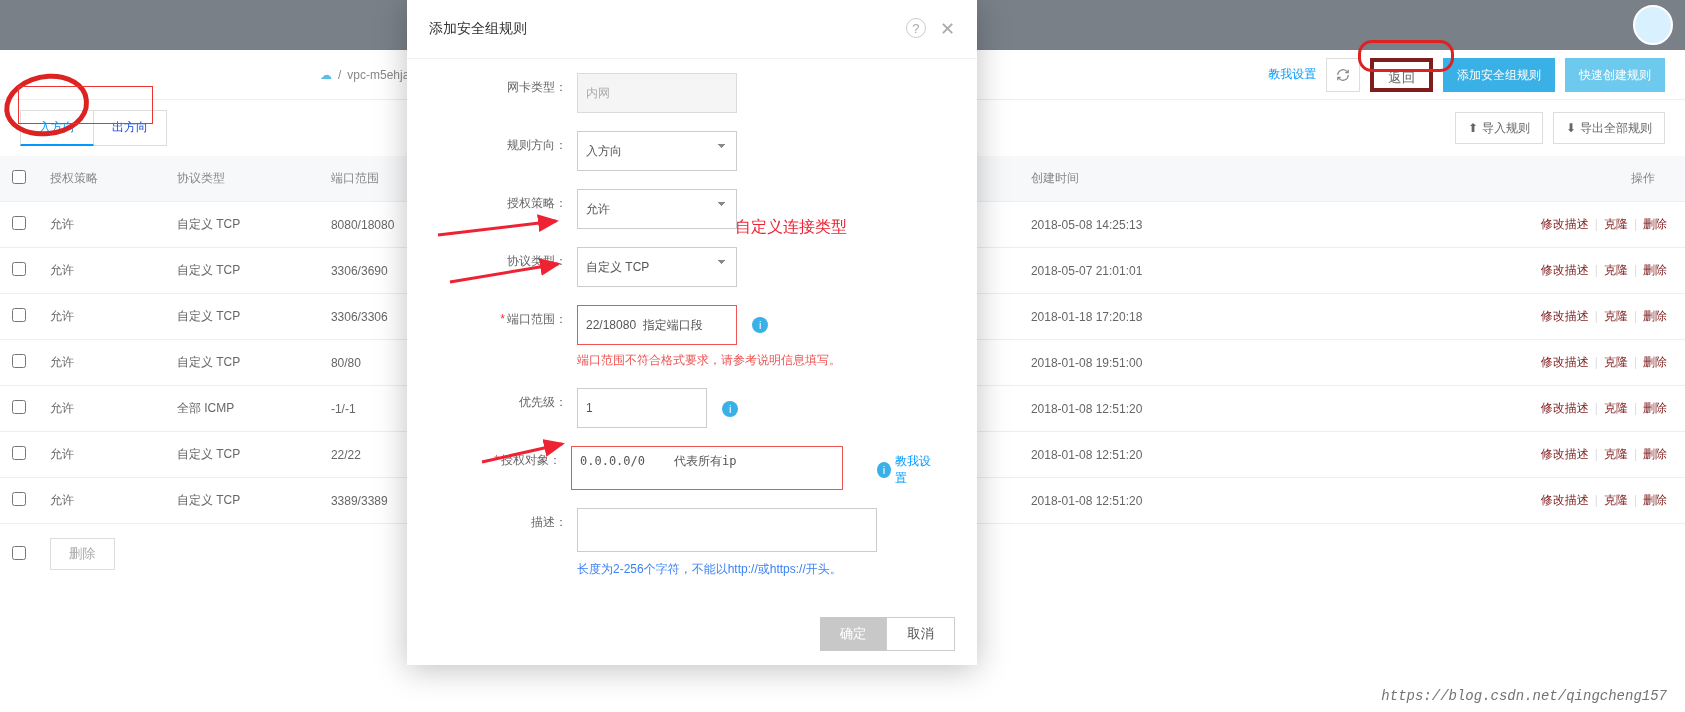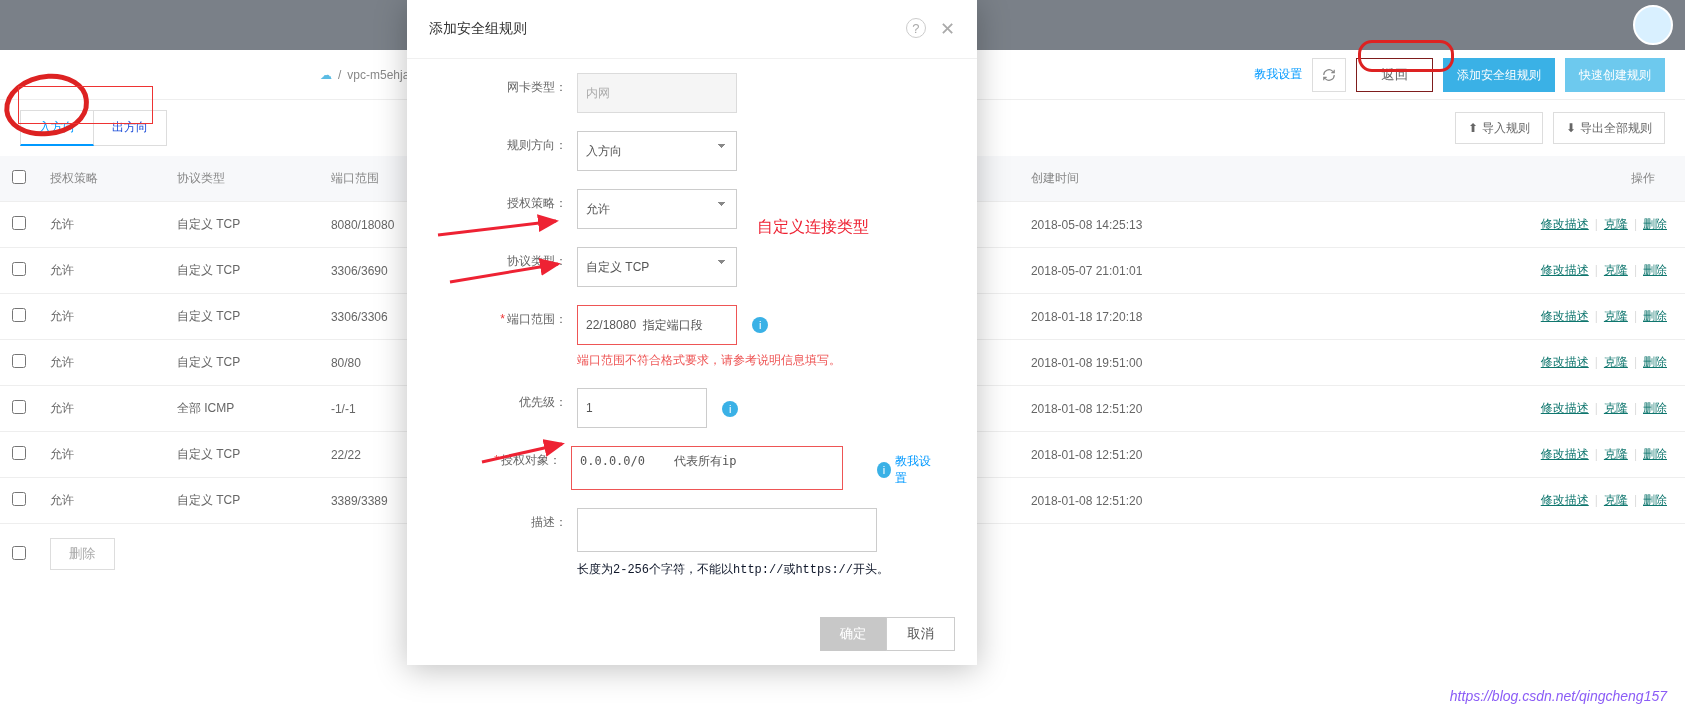--- a/index.html
+++ b/index.html
@@ -7,40 +7,40 @@
   
   .topbar { height:50px; background:#7a8088; position:relative; }
   .topbar .avatar { position:absolute; right:12px; top:5px; width:40px; height:40px; border-radius:50%; background:#d9f0ff; border:2px solid #fff;}
   
   .subhead { height:50px; padding:10px 20px; display:flex; align-items:center; justify-content:space-between; border-bottom:1px solid #eee;}
   .breadcrumb { color:#888; font-size:12px; display:flex; align-items:center; gap:6px; margin-left:300px;}
   .breadcrumb .cloud { color:#5bbce4; }
   .subhead-right { display:flex; align-items:center; gap:10px;}
   .link-blue { color:#0099ff; cursor:pointer; }
   .icon-btn { width:34px; height:34px; border:1px solid #ddd; display:flex;align-items:center;justify-content:center; cursor:pointer; color:#888; }
-  .plain-btn { padding:0 24px; height:34px; line-height:32px; border:1px solid #7f1d1d; background:#fff; color:#666; cursor:pointer; }
+  .plain-btn { padding:0 14px; height:34px; line-height:32px; border:4px solid #7f1d1d; background:#fff; color:#666; cursor:pointer; }
   .primary-btn { padding:0 14px; height:34px; line-height:34px; background:#3ab1e6; color:#fff; cursor:pointer; border:none; font-size:12px;}
   .primary-btn.light { background:#6dc9ee; }
   .reddish-circle1 { position:absolute; border:3px solid #d22; border-radius:14px; width:96px; height:32px; top:40px; left:1358px; pointer-events:none;}
   .reddish-scribble { position:absolute; border:5px solid #d22; border-radius:60% 50% 55% 50%; width:85px; height:62px; top:74px; left:4px; pointer-events:none; transform:rotate(-4deg);}
   .red-box-tabs { position:absolute; border:1px solid #e33; top:86px; left:18px; width:135px; height:38px; pointer-events:none; }
   
   .tabs-row { padding:10px 20px; display:flex; justify-content:space-between; align-items:center;}
   .tabs { display:flex; }
   .tab { padding:8px 18px; border:1px solid #ddd; background:#fff; color:#1d4ed8; cursor:pointer;}
   .tab.active { color:#0099ff; border-bottom:2px solid #0099ff;}
   .tab + .tab { border-left:none;}
   .import-buttons { display:flex; gap:10px; }
   .import-btn { padding:0 12px; height:32px; line-height:30px; border:1px solid #ddd; color:#666; cursor:pointer; display:flex; align-items:center; gap:4px;}
   
   .table { width:100%; border-collapse:collapse; }
   .table th, .table td { text-align:left; padding:14px 12px; border-bottom:1px solid #eee; font-weight:normal; color:#666;}
   .table th { background:#f7f8fa; color:#888; font-size:12px;}
   .table td.ops { text-align:right; white-space:nowrap;}
-  .table td.ops a { color:#0f766e; margin:0 6px; cursor:pointer;text-decoration:underline;}
+  .table td.ops a { color:#7f1d1d; margin:0 6px; cursor:pointer;}
   .table td.ops .sep { color:#ddd; }
   .chk { width:14px; height:14px; }
   .col-chk { width:36px; text-align:center;}
   .footer-row td { border-bottom:none; }
   .del-btn { padding:6px 18px; border:1px solid #ddd; color:#aaa; background:#fff; cursor:pointer;}
   
   
   .modal-mask { position:absolute; inset:0; background:rgba(60,65,70,0.0);}
   .modal { position:absolute; top:0; left:407px; width:570px; height:665px; background:#fff; box-shadow:0 4px 30px rgba(0,0,0,.25); display:flex; flex-direction:column;}
   .modal-head { padding:18px 22px; font-size:14px; color:#333; display:flex; justify-content:space-between; align-items:center; border-bottom:1px solid #f0f0f0;}
@@ -48,33 +48,33 @@
   .modal-body { flex:1; padding:14px 40px 0 40px; overflow:auto;}
   .form-row { display:flex; align-items:flex-start; margin-bottom:18px; position:relative;}
   .form-label { width:130px; text-align:right; color:#666; padding-top:6px; padding-right:10px;}
   .form-label .req { color:#e33; margin-right:2px;}
   .form-ctrl { flex:1; }
   .sel,.inp,.ta { width:160px; height:40px; border:1px solid #ccc; padding:0 8px; font-size:12px; color:#555; background:#fff;}
   .sel.disabled { background:#f2f2f2; color:#888;}
   .sel { appearance:none; -webkit-appearance:none; background-image:linear-gradient(45deg,transparent 50%,#888 50%),linear-gradient(135deg,#888 50%,transparent 50%); background-position: calc(100% - 14px) 12px, calc(100% - 10px) 12px; background-size:4px 4px,4px 4px; background-repeat:no-repeat;}
   .inp.red-border, .ta.red-border { border-color:#e55;}
   .err-msg { color:#e55; font-size:12px; margin-top:6px; line-height:1.6;}
-  .hint { color:#0f172a; font-size:12px; margin-top:6px;font-family:Liberation Mono, monospace;}
+  .hint { color:#3b82f6; font-size:12px; margin-top:6px;}
   .info-i { display:inline-flex; width:16px; height:16px; border-radius:50%; background:#3ab1e6; color:#fff; align-items:center;justify-content:center; font-style:normal; font-size:11px; margin-left:12px; vertical-align:middle;}
   .ta { width:300px; height:44px; resize:none; padding:6px 8px;}
   .modal-foot { padding:14px 22px; display:flex; justify-content:flex-end; gap:0; }
   .ok-btn { padding:8px 20px; background:#c8c8c8; color:#fff; border:none; cursor:pointer;}
   .cancel-btn { padding:2px 20px; background:#fff; border:1px solid #ccc; color:#555; cursor:pointer;}
   
   
   .arrow { position:absolute; pointer-events:none;}
   .arrow svg { overflow:visible;}
   .red-note { position:absolute; color:#e23; font-size:16px; font-family:SimSun,serif;}
   
-  .watermark { position:absolute; right:18px; bottom:8px; color:#8b5cf6; font-size:14px; font-style:italic; font-family:Liberation Sans, sans-serif;margin-top:8px;}
+  .watermark { position:absolute; right:18px; bottom:8px; color:#737373; font-size:14px; font-style:italic; font-family:Liberation Mono, monospace;margin-top:8px;}
 </style>
 </head>
 <body>
 
 <div class="topbar">
   <div class="avatar"></div>
 </div>
 
 <div class="subhead">
   <div class="breadcrumb">
@@ -260,21 +260,21 @@
 <div class="arrow" style="top:215px; left:438px;">
   <svg width="130" height="30">
       <defs>
         <marker id="ah1" markerWidth="8" markerHeight="8" refX="6" refY="3" orient="auto">
           <path d="M0,0 L7,3 L0,6 Z" fill="#e23"></path>
         </marker>
       </defs>
   <line x1="0" y1="20" x2="118" y2="6" stroke="#e23" stroke-width="3" marker-end="url(#ah1)"></line>
     </svg>
 </div>
-<div class="red-note" style="top:217px; left:757px;">自定义连接类型</div>
+<div class="red-note" style="top:217px; left:735px;">自定义连接类型</div>
 
 <div class="arrow" style="top:260px; left:450px;">
   <svg width="120" height="30">
       <defs>
         <marker id="ah2" markerWidth="8" markerHeight="8" refX="6" refY="3" orient="auto">
           <path d="M0,0 L7,3 L0,6 Z" fill="#e23"></path>
         </marker>
       </defs>
   <line x1="0" y1="22" x2="108" y2="4" stroke="#e23" stroke-width="3" marker-end="url(#ah2)"></line>
     </svg>

